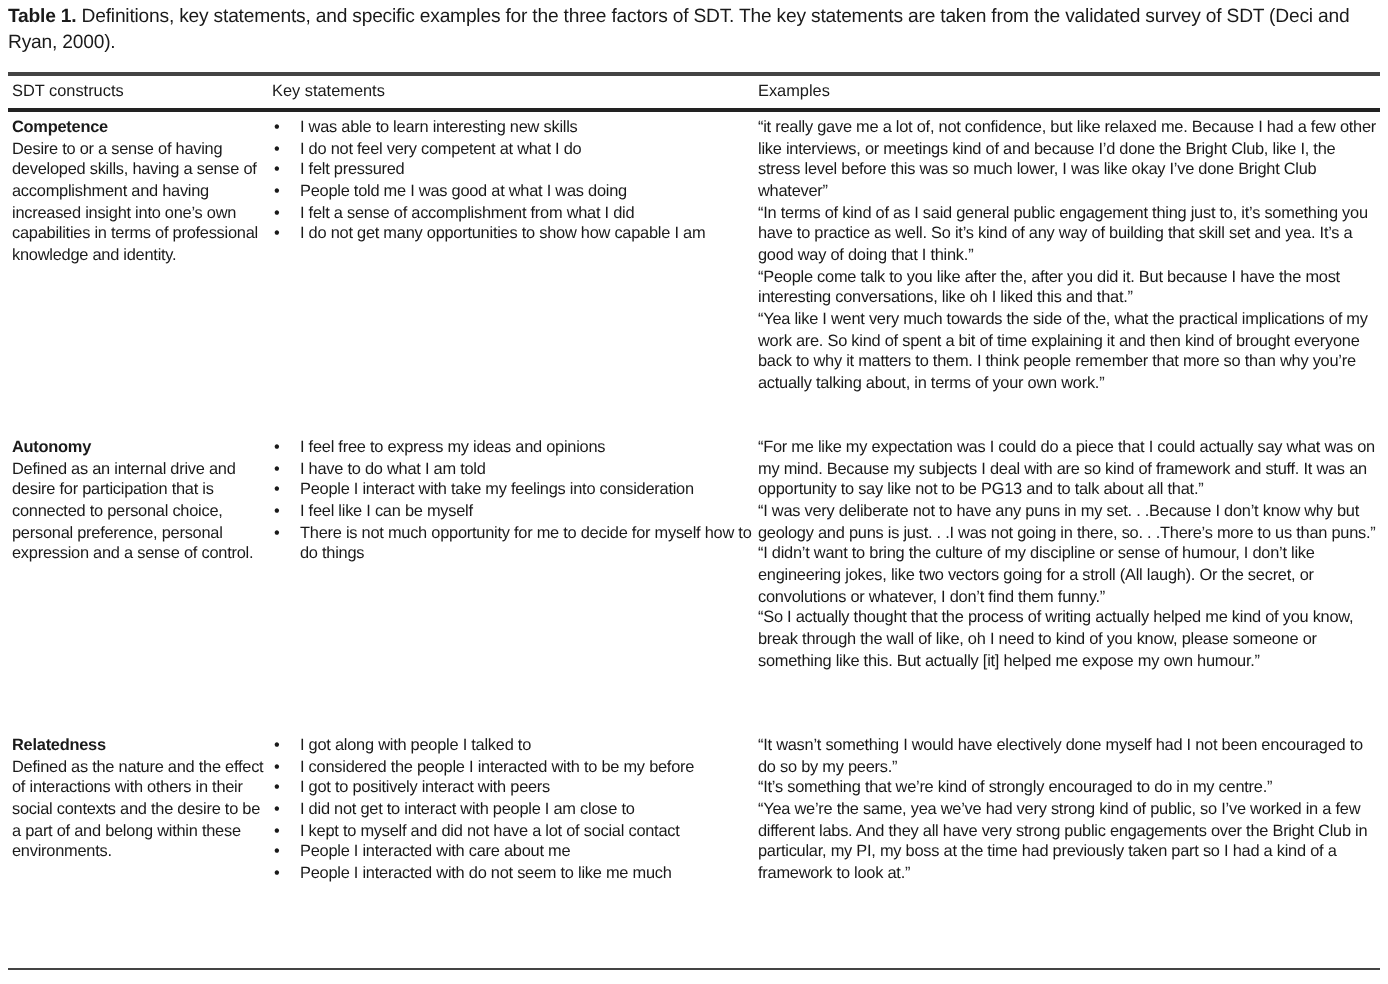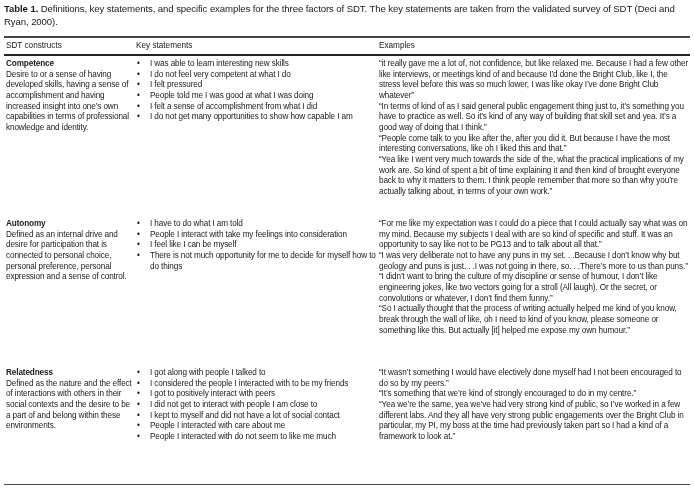--- a/index.html
+++ b/index.html
@@ -105,41 +105,42 @@
   <span class="example">“People come talk to you like after the, after you did it. But because I have the most interesting conversations, like oh I liked this and that.”</span>
   <span class="example">“Yea like I went very much towards the side of the, what the practical implications of my work are. So kind of spent a bit of time explaining it and then kind of brought everyone back to why it matters to them. I think people remember that more so than why you’re actually talking about, in terms of your own work.”</span>
 </div>
 
 <div class="cell col1" style="top:219px;">
   <span class="construct-title">Autonomy</span>
   <span>Defined as an internal drive and desire for participation that is connected to personal choice, personal preference, personal expression and a sense of control.</span>
 </div>
 <div class="cell col2" style="top:219px;">
   <ul class="bullets">
+    <li>I feel free to express my ideas and opinions</li>
     <li>I have to do what I am told</li>
     <li>People I interact with take my feelings into consideration</li>
     <li>I feel like I can be myself</li>
     <li>There is not much opportunity for me to decide for myself how to do things</li>
   </ul>
 </div>
 <div class="cell col3" style="top:219px;">
-  <span class="example">“For me like my expectation was I could do a piece that I could actually say what was on my mind. Because my subjects I deal with are so kind of specific and stuff. It was an opportunity to say like not to be PG13 and to talk about all that.”</span>
+  <span class="example">“For me like my expectation was I could do a piece that I could actually say what was on my mind. Because my subjects I deal with are so kind of framework and stuff. It was an opportunity to say like not to be PG13 and to talk about all that.”</span>
   <span class="example">“I was very deliberate not to have any puns in my set. . .Because I don’t know why but geology and puns is just. . .I was not going in there, so. . .There’s more to us than puns.”</span>
   <span class="example">“I didn’t want to bring the culture of my discipline or sense of humour, I don’t like engineering jokes, like two vectors going for a stroll (All laugh). Or the secret, or convolutions or whatever, I don’t find them funny.”</span>
   <span class="example">“So I actually thought that the process of writing actually helped me kind of you know, break through the wall of like, oh I need to kind of you know, please someone or something like this. But actually [it] helped me expose my own humour.”</span>
 </div>
 
 <div class="cell col1" style="top:368px;">
   <span class="construct-title">Relatedness</span>
   <span>Defined as the nature and the effect of interactions with others in their social contexts and the desire to be a part of and belong within these environments.</span>
 </div>
 <div class="cell col2" style="top:368px;">
   <ul class="bullets">
     <li>I got along with people I talked to</li>
-    <li>I considered the people I interacted with to be my friends</li>
+    <li>I considered the people I interacted with to be my before</li>
     <li>I got to positively interact with peers</li>
     <li>I did not get to interact with people I am close to</li>
     <li>I kept to myself and did not have a lot of social contact</li>
     <li>People I interacted with care about me</li>
     <li>People I interacted with do not seem to like me much</li>
   </ul>
 </div>
 <div class="cell col3" style="top:368px;">
   <span class="example">“It wasn’t something I would have electively done myself had I not been encouraged to do so by my peers.”</span>
   <span class="example">“It’s something that we’re kind of strongly encouraged to do in my centre.”</span>

